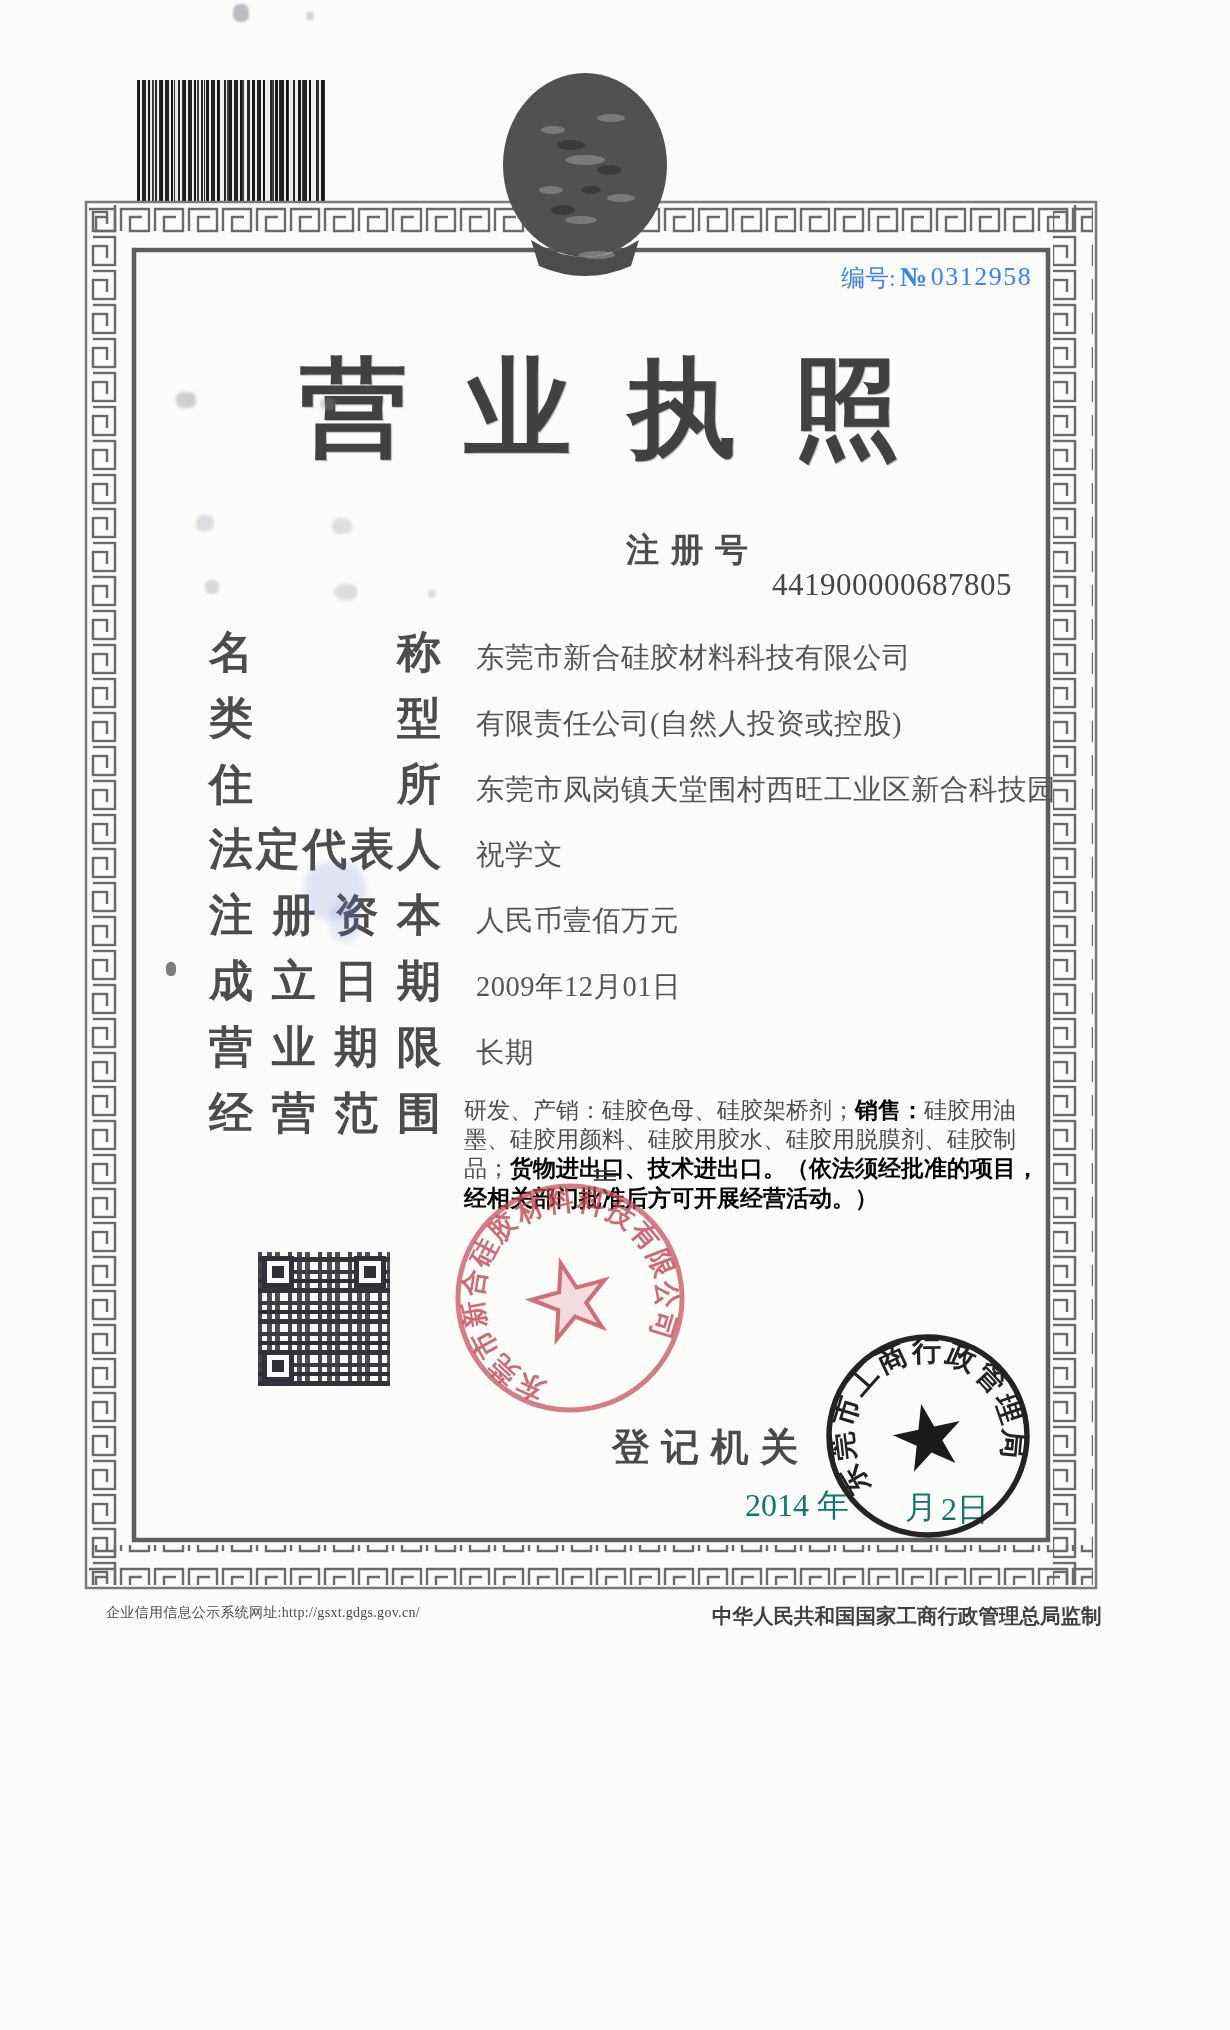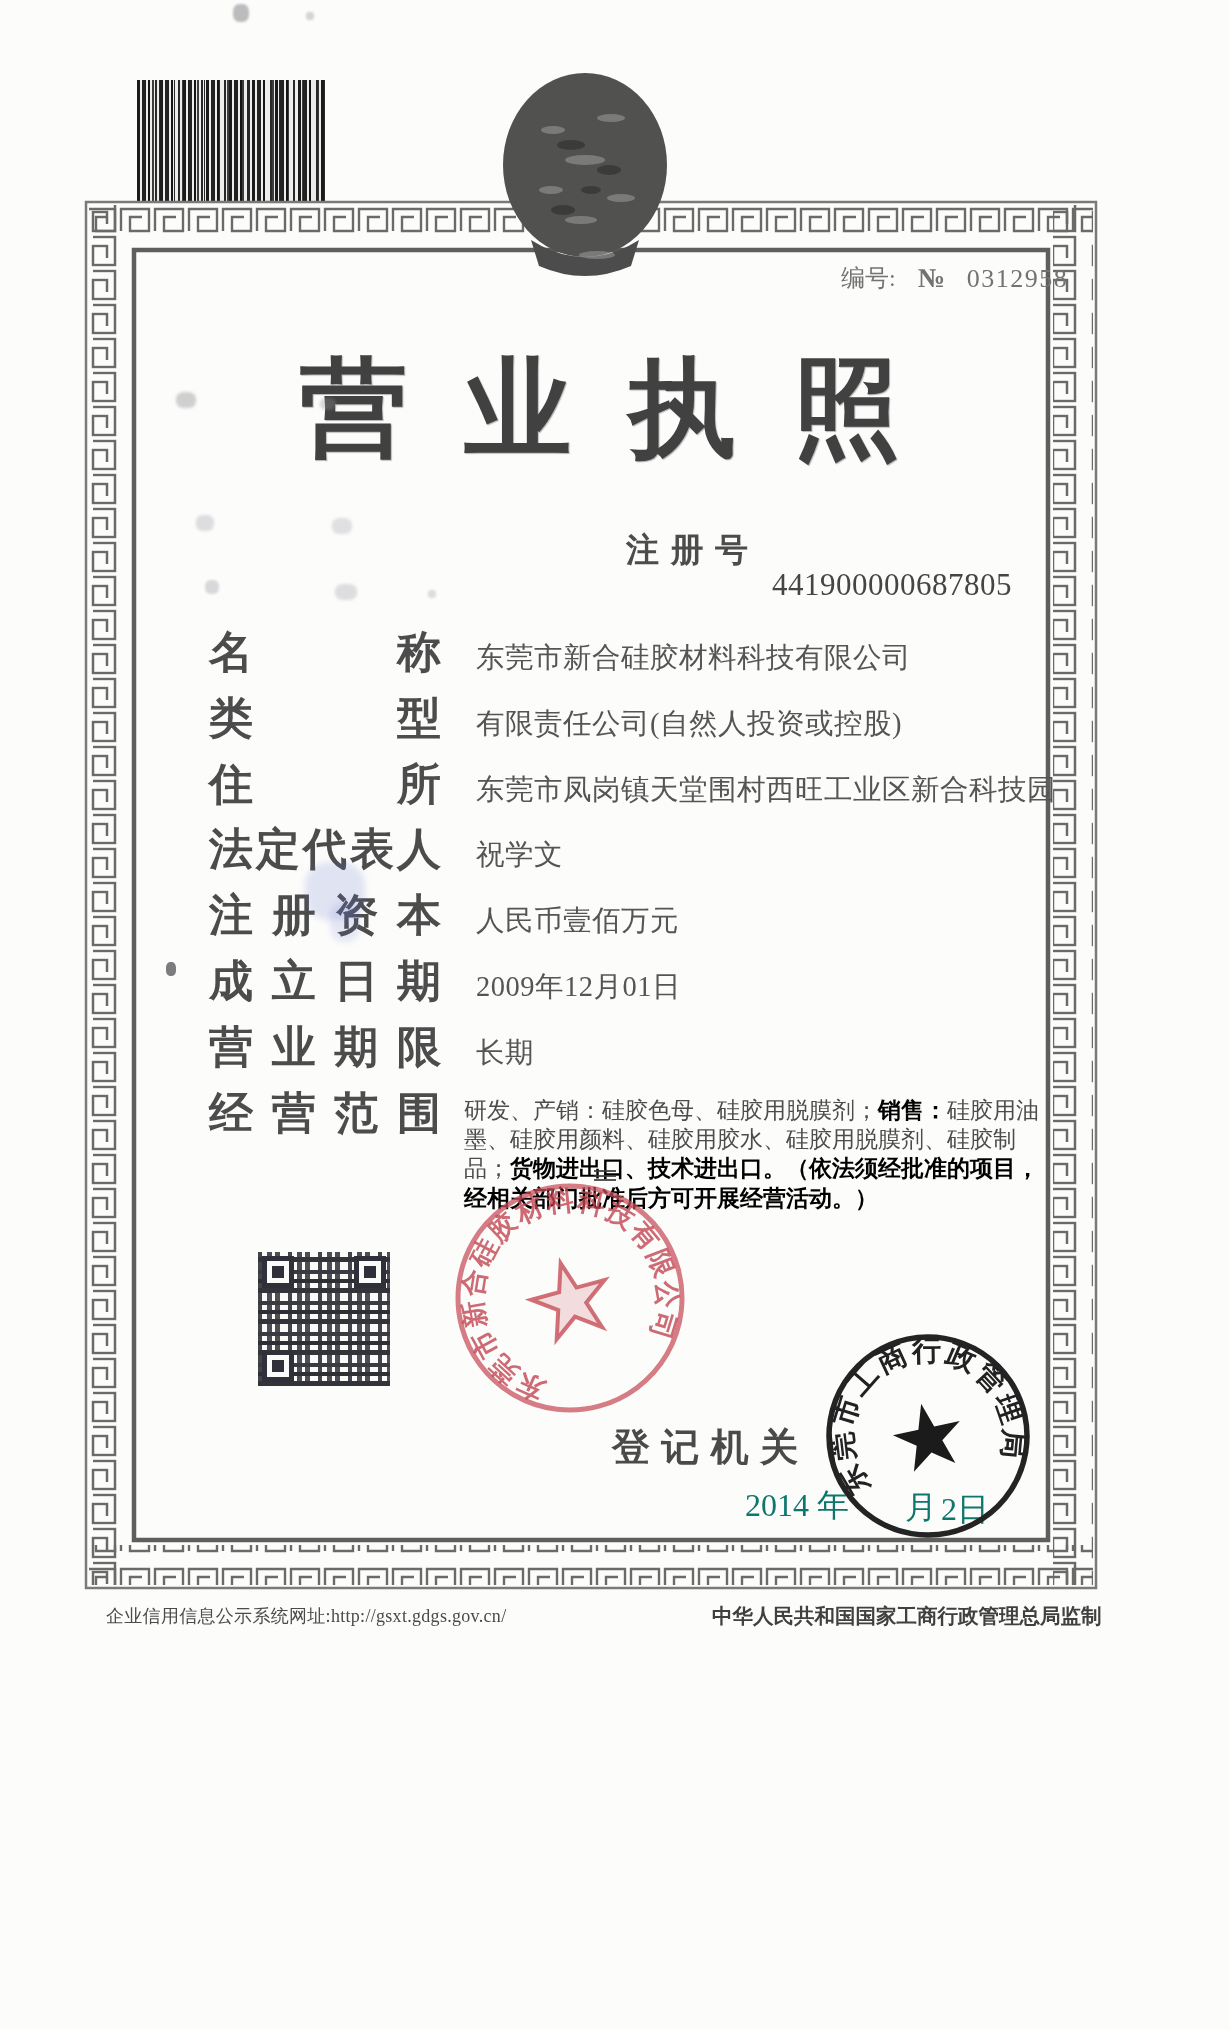--- a/index.html
+++ b/index.html
@@ -16,21 +16,21 @@
 
   
   .frame{left:84px;top:200px;width:1014px;height:1390px;}
 
   
   .license-title{left:300px;top:352px;width:600px;display:flex;justify-content:space-between;
     font-size:107px;font-weight:900;line-height:1.08;color:#414141;
     text-shadow:1px 1px 1px rgba(90,90,90,.45);filter:blur(.3px);}
 
   
-  .serial{left:841px;top:262px;display:flex;align-items:flex-end;gap:22px;color:#737373;}
+  .serial{left:841px;top:262px;display:flex;align-items:flex-start;gap:4px;color:#3b82f6;}
   .serial .s-label{font-size:24px;}
   .serial .s-no{font-size:27px;font-weight:700;}
   .serial .s-num{font-size:26px;letter-spacing:1.5px;}
 
   
   .regline{left:626px;top:528px;display:flex;align-items:flex-start;}
   .regline .r-label{width:122px;display:flex;justify-content:space-between;
     font-size:33px;font-weight:600;color:#4c4c4c;}
   .regline .r-value{margin-left:24px;font-size:31px;letter-spacing:.5px;color:#454545;padding-top:3px;margin-top:36px;}
 
@@ -54,21 +54,21 @@
 
   
   .company-stamp{left:450px;top:1178px;width:240px;height:240px;transform:rotate(-15deg);opacity:.92;}
   .registry-stamp{left:823px;top:1331px;width:210px;height:210px;transform:rotate(-12deg);}
 
   
   .issuer{left:612px;top:1422px;width:186px;display:flex;justify-content:space-between;
     font-size:38px;font-weight:600;color:#4a4a4a;}
   .dpart{font-size:32px;color:#0f766e;}
   .d1{left:745px;top:1484px;} .d2{left:905px;top:1486px;} .d3{left:941px;top:1488px;}
-  .footer-left{left:106px;top:1604px;font-size:18px;color:#4a4a4a;letter-spacing:.3px;}
+  .footer-left{left:106px;top:1604px;font-size:14px;color:#4a4a4a;letter-spacing:.3px;}
   .footer-right{left:712px;top:1602px;font-size:20.5px;font-weight:600;color:#404040;}
 
   
   .smudge{position:absolute;border-radius:40%;}
   .scope-mark{left:594px;top:1168px;width:22px;height:13px;
     background:repeating-linear-gradient(0deg,#3a3a3a 0 2px,transparent 2px 4.5px);opacity:.85;}
 </style>
 </head>
 <body>
 
@@ -194,21 +194,21 @@
         </div>
         <div class="fvalue">长期</div>
       </div>
       <div class="frow">
         <div class="flabel">
           <span>经</span>
           <span>营</span>
           <span>范</span>
           <span>围</span>
         </div>
-        <div class="scope-val"><span>研发、产销：硅胶色母、硅胶用脱膜剂；</span><span class="bold">销售：</span><span>硅胶用油墨、硅胶用颜料、硅胶用胶水、硅胶用脱膜剂、硅胶制品；</span><span class="bold">货物进出口、技术进出口。（依法须经批准的项目，经相关部门批准后方可开展经营活动。）</span></div>
+        <div class="scope-val"><span>研发、产销：硅胶色母、硅胶架桥剂；</span><span class="bold">销售：</span><span>硅胶用油墨、硅胶用颜料、硅胶用胶水、硅胶用脱膜剂、硅胶制品；</span><span class="bold">货物进出口、技术进出口。（依法须经批准的项目，经相关部门批准后方可开展经营活动。）</span></div>
       </div>
     </div>
 
   <div class="abs qr">
     <div class="finder" style="left:4px;top:4px;">
         <div></div>
       </div>
     <div class="finder" style="left:96px;top:4px;">
         <div></div>
       </div>

